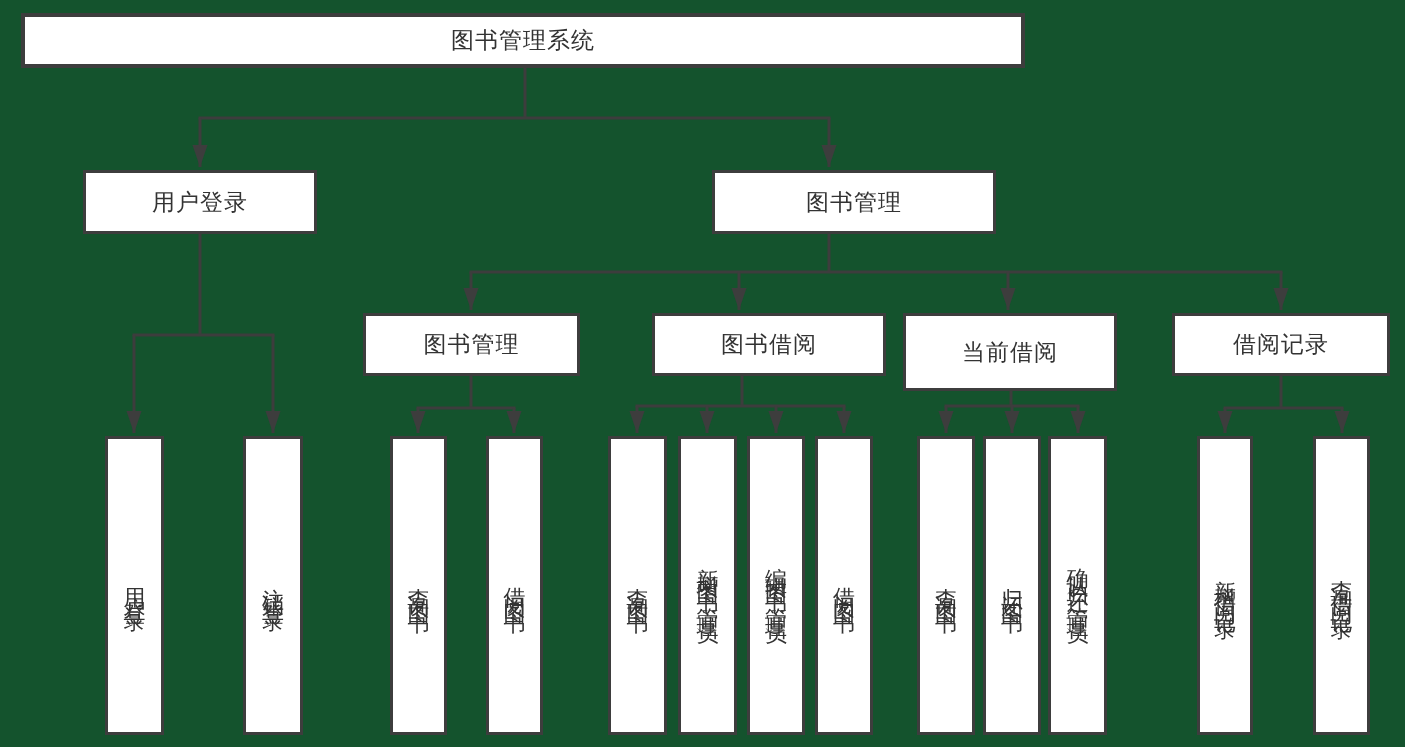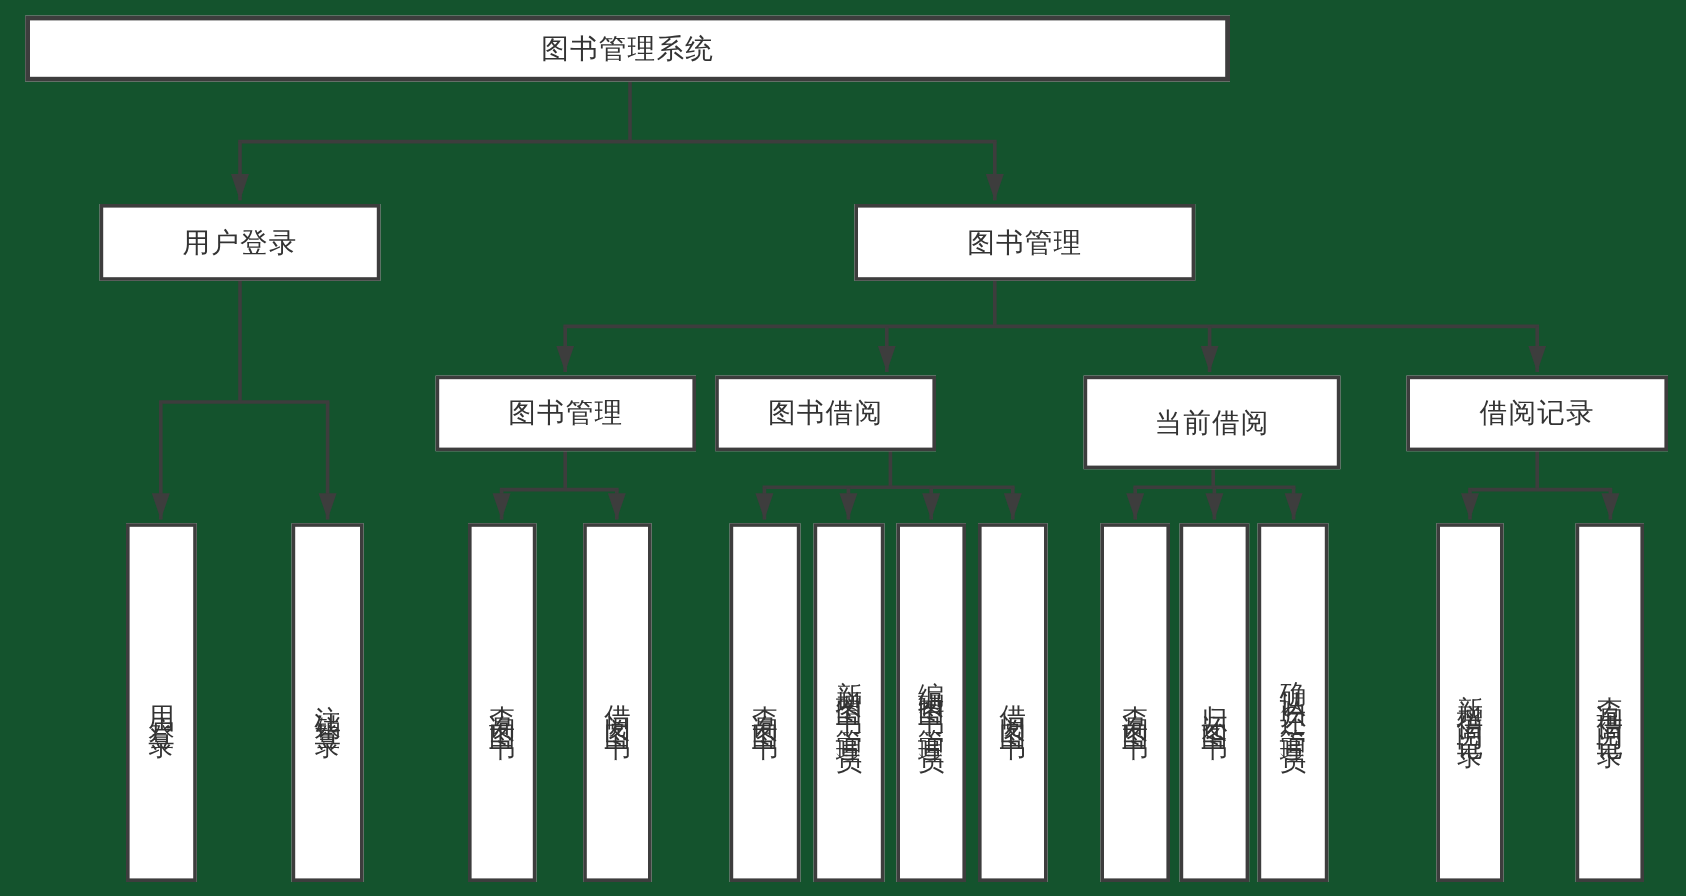--- a/index.html
+++ b/index.html
@@ -117,21 +117,21 @@
   <div class="box" style="left:83px; top:170px; width:234px; height:64px;">
     <span class="lbl">用户登录</span>
   </div>
   <div class="box" style="left:712px; top:170px; width:284px; height:64px;">
     <span class="lbl">图书管理</span>
   </div>
 
   <div class="box" style="left:363px; top:313px; width:217px; height:63px;">
     <span class="lbl">图书管理</span>
   </div>
-  <div class="box" style="left:596px; top:313px; width:184px; height:63px;">
+  <div class="box" style="left:652px; top:313px; width:234px; height:63px;">
     <span class="lbl">图书借阅</span>
   </div>
   <div class="box" style="left:903px; top:313px; width:214px; height:78px;">
     <span class="lbl">当前借阅</span>
   </div>
   <div class="box" style="left:1172px; top:313px; width:218px; height:63px;">
     <span class="lbl">借阅记录</span>
   </div>
 
   <div class="box vert" style="left:105px; top:436px; width:59px; height:299px;">

